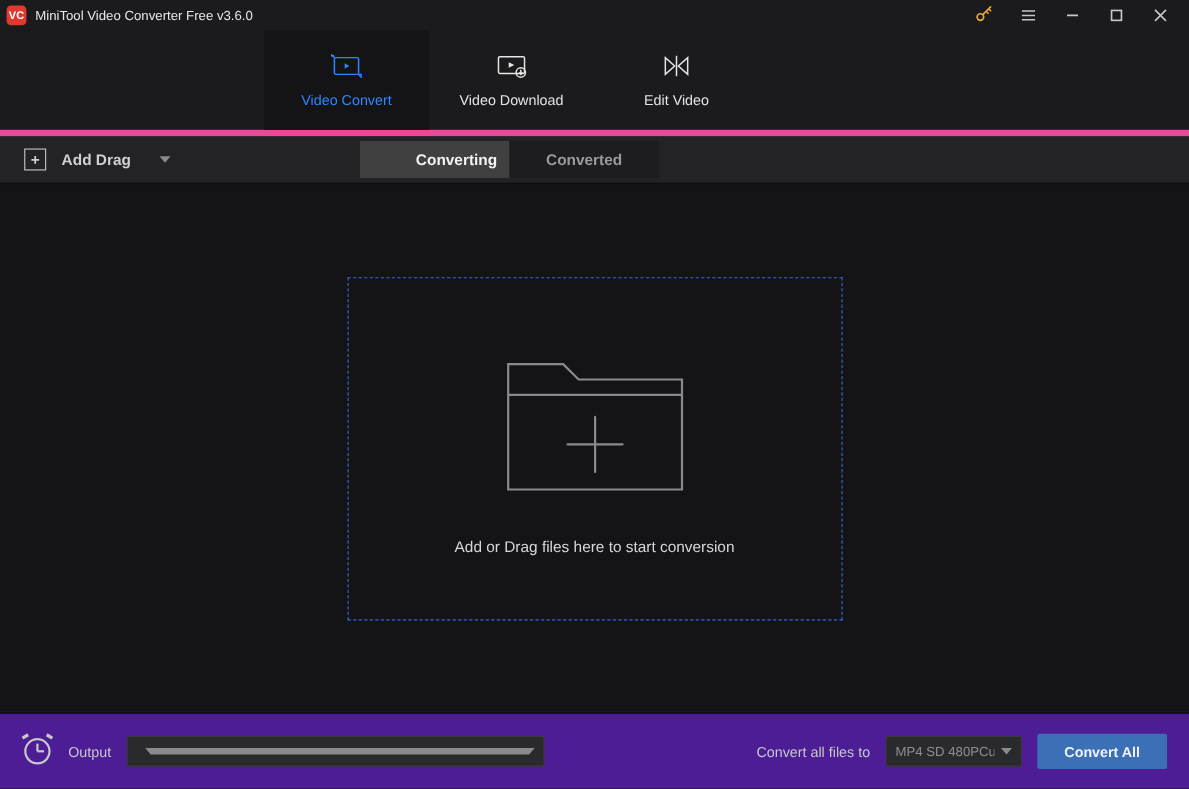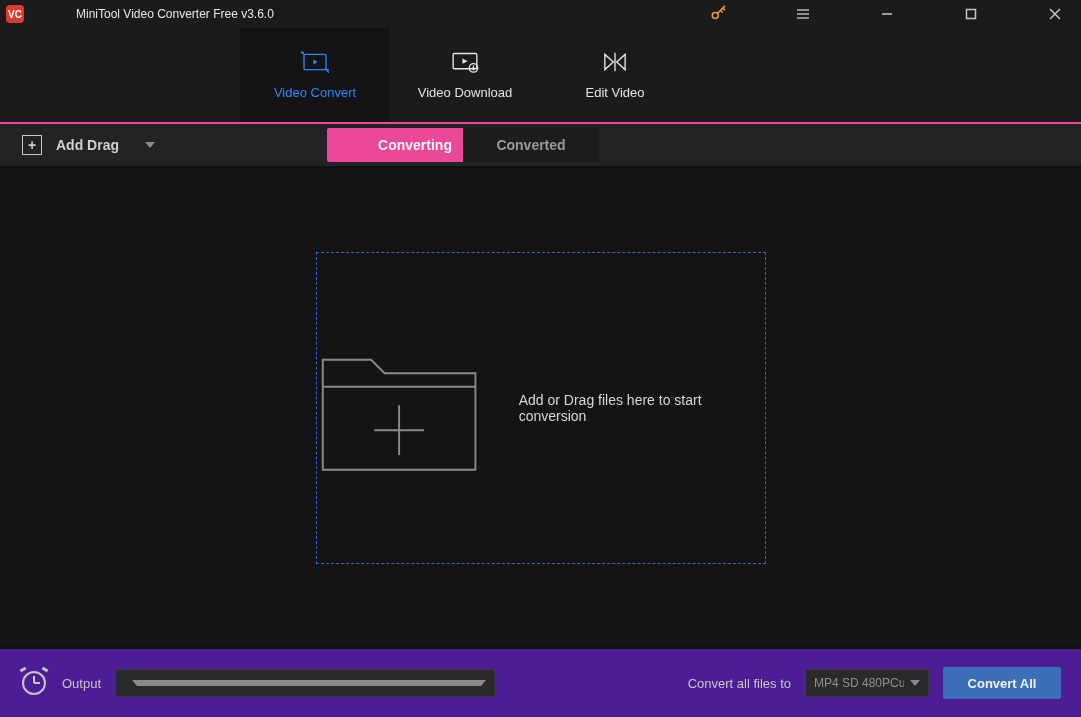--- a/index.html
+++ b/index.html
@@ -14,21 +14,20 @@
 
   
   .titlebar {
     height: 28px;
     background: #1b1b1d;
     display: flex;
     align-items: center;
     padding: 0 6px 0 6px;
     font-size: 12px;
     color: #e6e6e6;
-    gap: 44px;
   }
   .app-logo {
     width: 18px; height: 18px;
     border-radius: 4px;
     background: #e03a2f;
     display: flex;
     align-items: center;
     justify-content: center;
     font-size: 10px;
     font-weight: 700;
@@ -40,21 +39,21 @@
     width: 40px; height: 28px;
     display: flex; align-items: center; justify-content: center;
     color: #c7c7c7;
   }
 
   
   .main-nav {
     height: 96px;
     display: flex;
     background: #1b1b1d;
-    border-bottom: 2px solid #ec4899;
+    border-bottom: 6px solid #ec4899;
   }
   .nav-pad { width: 240px; }
   .nav-tab {
     width: 150px;
     display: flex;
     flex-direction: column;
     align-items: center;
     justify-content: center;
     gap: 12px;
     font-size: 13px;
@@ -109,40 +108,40 @@
   }
   .seg-btn {
     width: 136px;
     height: 34px;
     display: flex; align-items: center; justify-content: center;
     font-size: 14px; font-weight: 600;
     color: #9a9a9a;
     cursor: pointer;
   }
   .seg-btn.active {
-    background: #ec4899;
+    background: #404040;
     color: #f2f2f2;
     padding-left: 40px;
   }
   .toolbar-right { width: 300px; }
 
   
   .content {
     flex: 1;
     display: flex;
     align-items: center;
     justify-content: center;
     background: #141416;
   }
   .dropzone {
     width: 450px;
     height: 312px;
     border: 1.5px dashed #2d6bd1;
     display: flex;
-    flex-direction: row;
+    flex-direction: column;
     align-items: center;
     justify-content: center;
     gap: 38px;
     color: #d6d6d6;
     font-size: 14px;
   }
   .folder-icon { width: 170px; height: 140px; }
 
   
   .footer {

